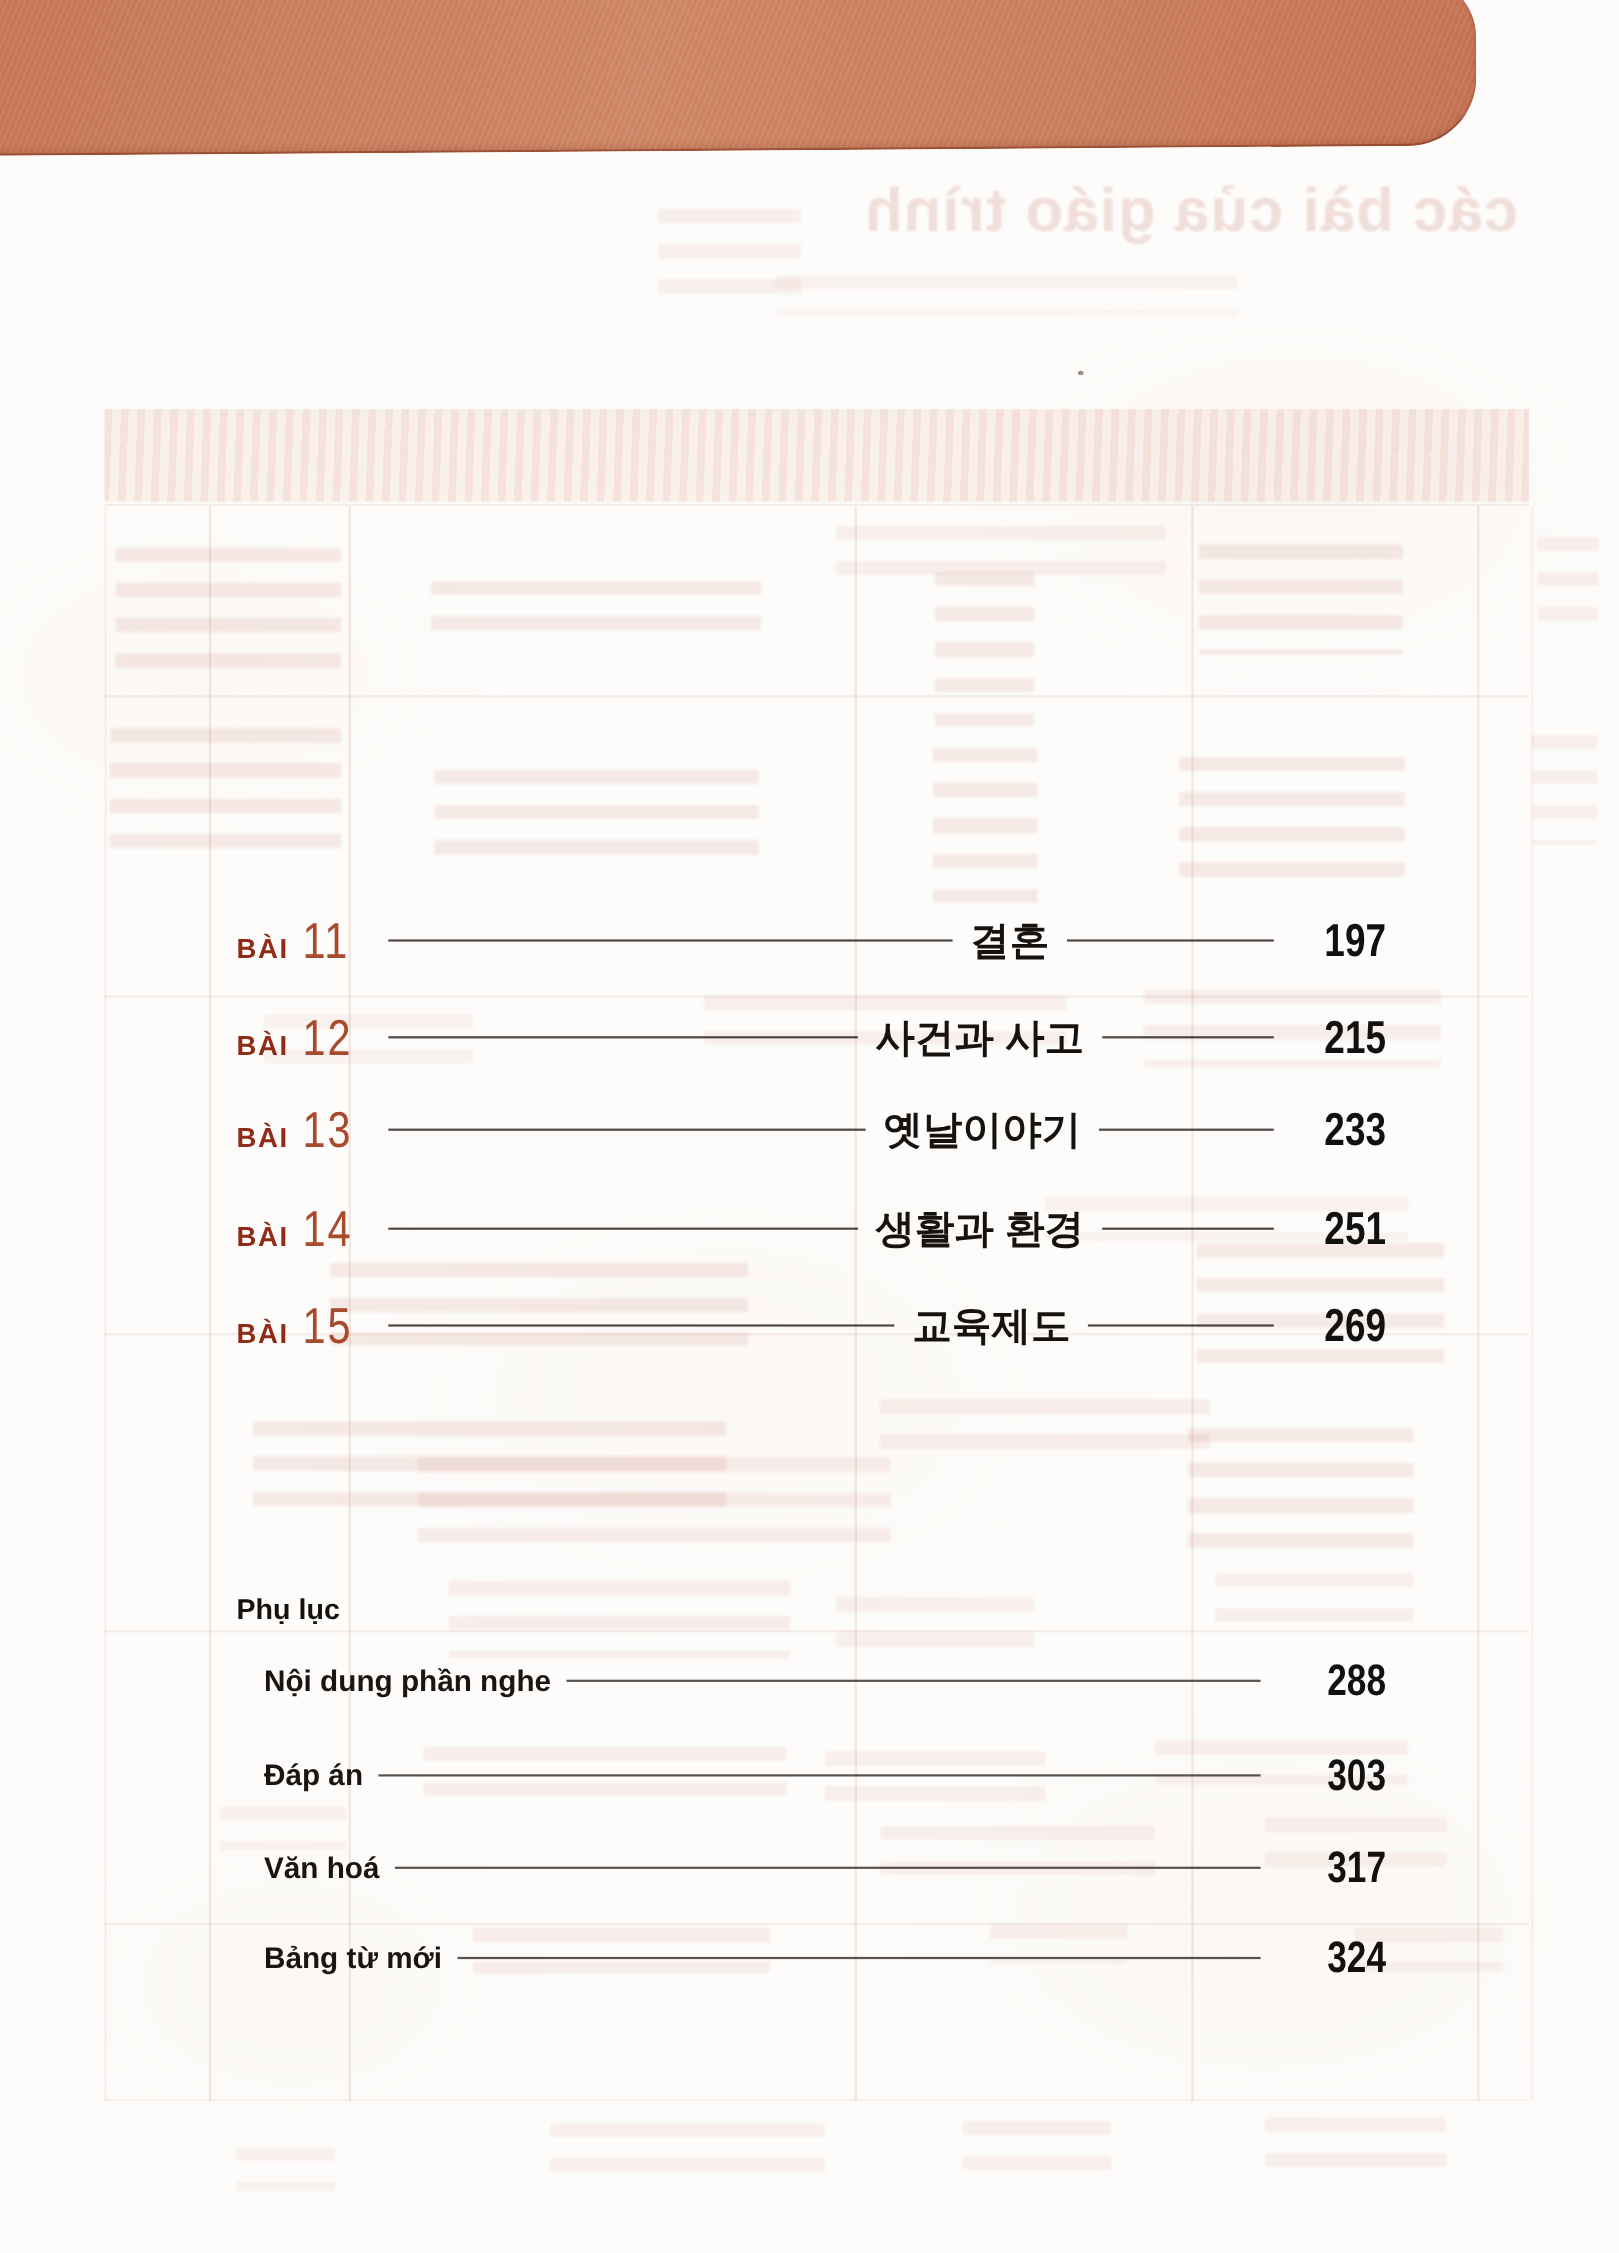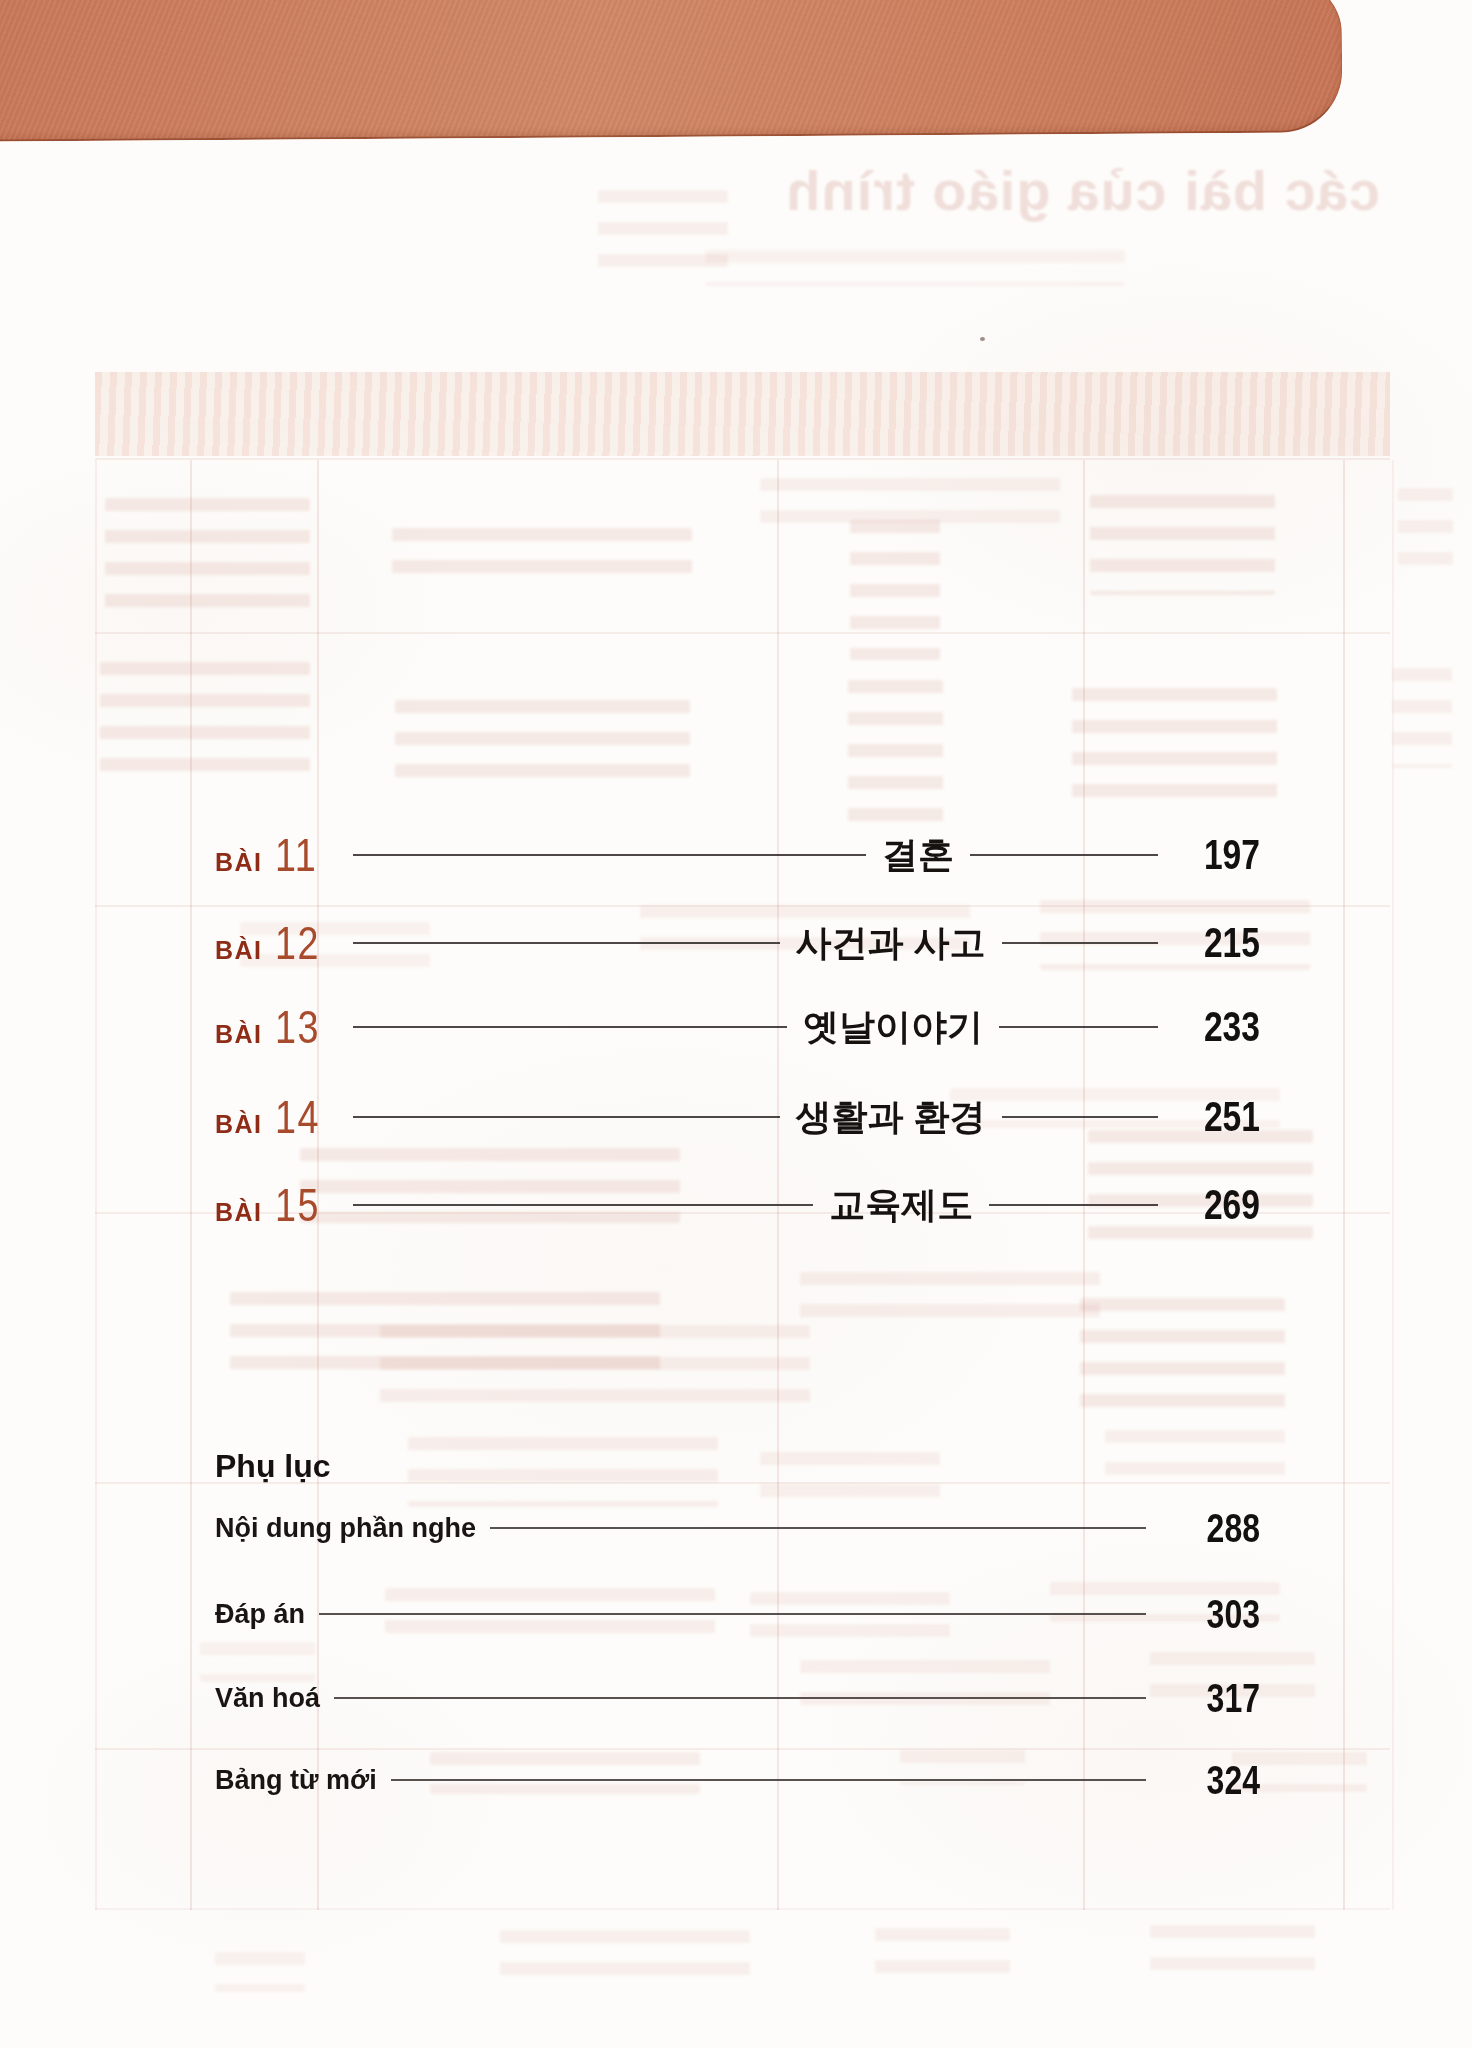--- a/index.html
+++ b/index.html
@@ -79,27 +79,27 @@
   }
   .page-num{
     display:inline-block;width:92px;text-align:right;
     font-size:42px;font-weight:700;color:#131010;line-height:1;
     transform:scaleX(0.8);transform-origin:right center;letter-spacing:0px;
     margin-left:10px;
   }
 
   .appendix-heading{
     position:absolute;left:215px;top:1448px;
-    font-size:32px;font-weight:700;color:#15110e;
+    font-size:26px;font-weight:700;color:#15110e;
   }
   .appendix-row{
     position:absolute;left:215px;width:1045px;height:50px;
     display:flex;align-items:center;
   }
-  .appendix-title{font-size:27px;font-weight:700;color:#1a1512;white-space:nowrap;}
+  .appendix-title{font-size:27px;font-weight:700;color:#1a1512;white-space:nowrap;margin-left:25px;}
   .appendix-row .leader{flex:1;margin:0 12px 0 14px;opacity:0.8;}
   .appendix-row .page-num{font-size:40px;}
 </style>
 </head>
 <body>
 
 <div class="page-texture"></div>
 
 <div class="banner"></div>
 

